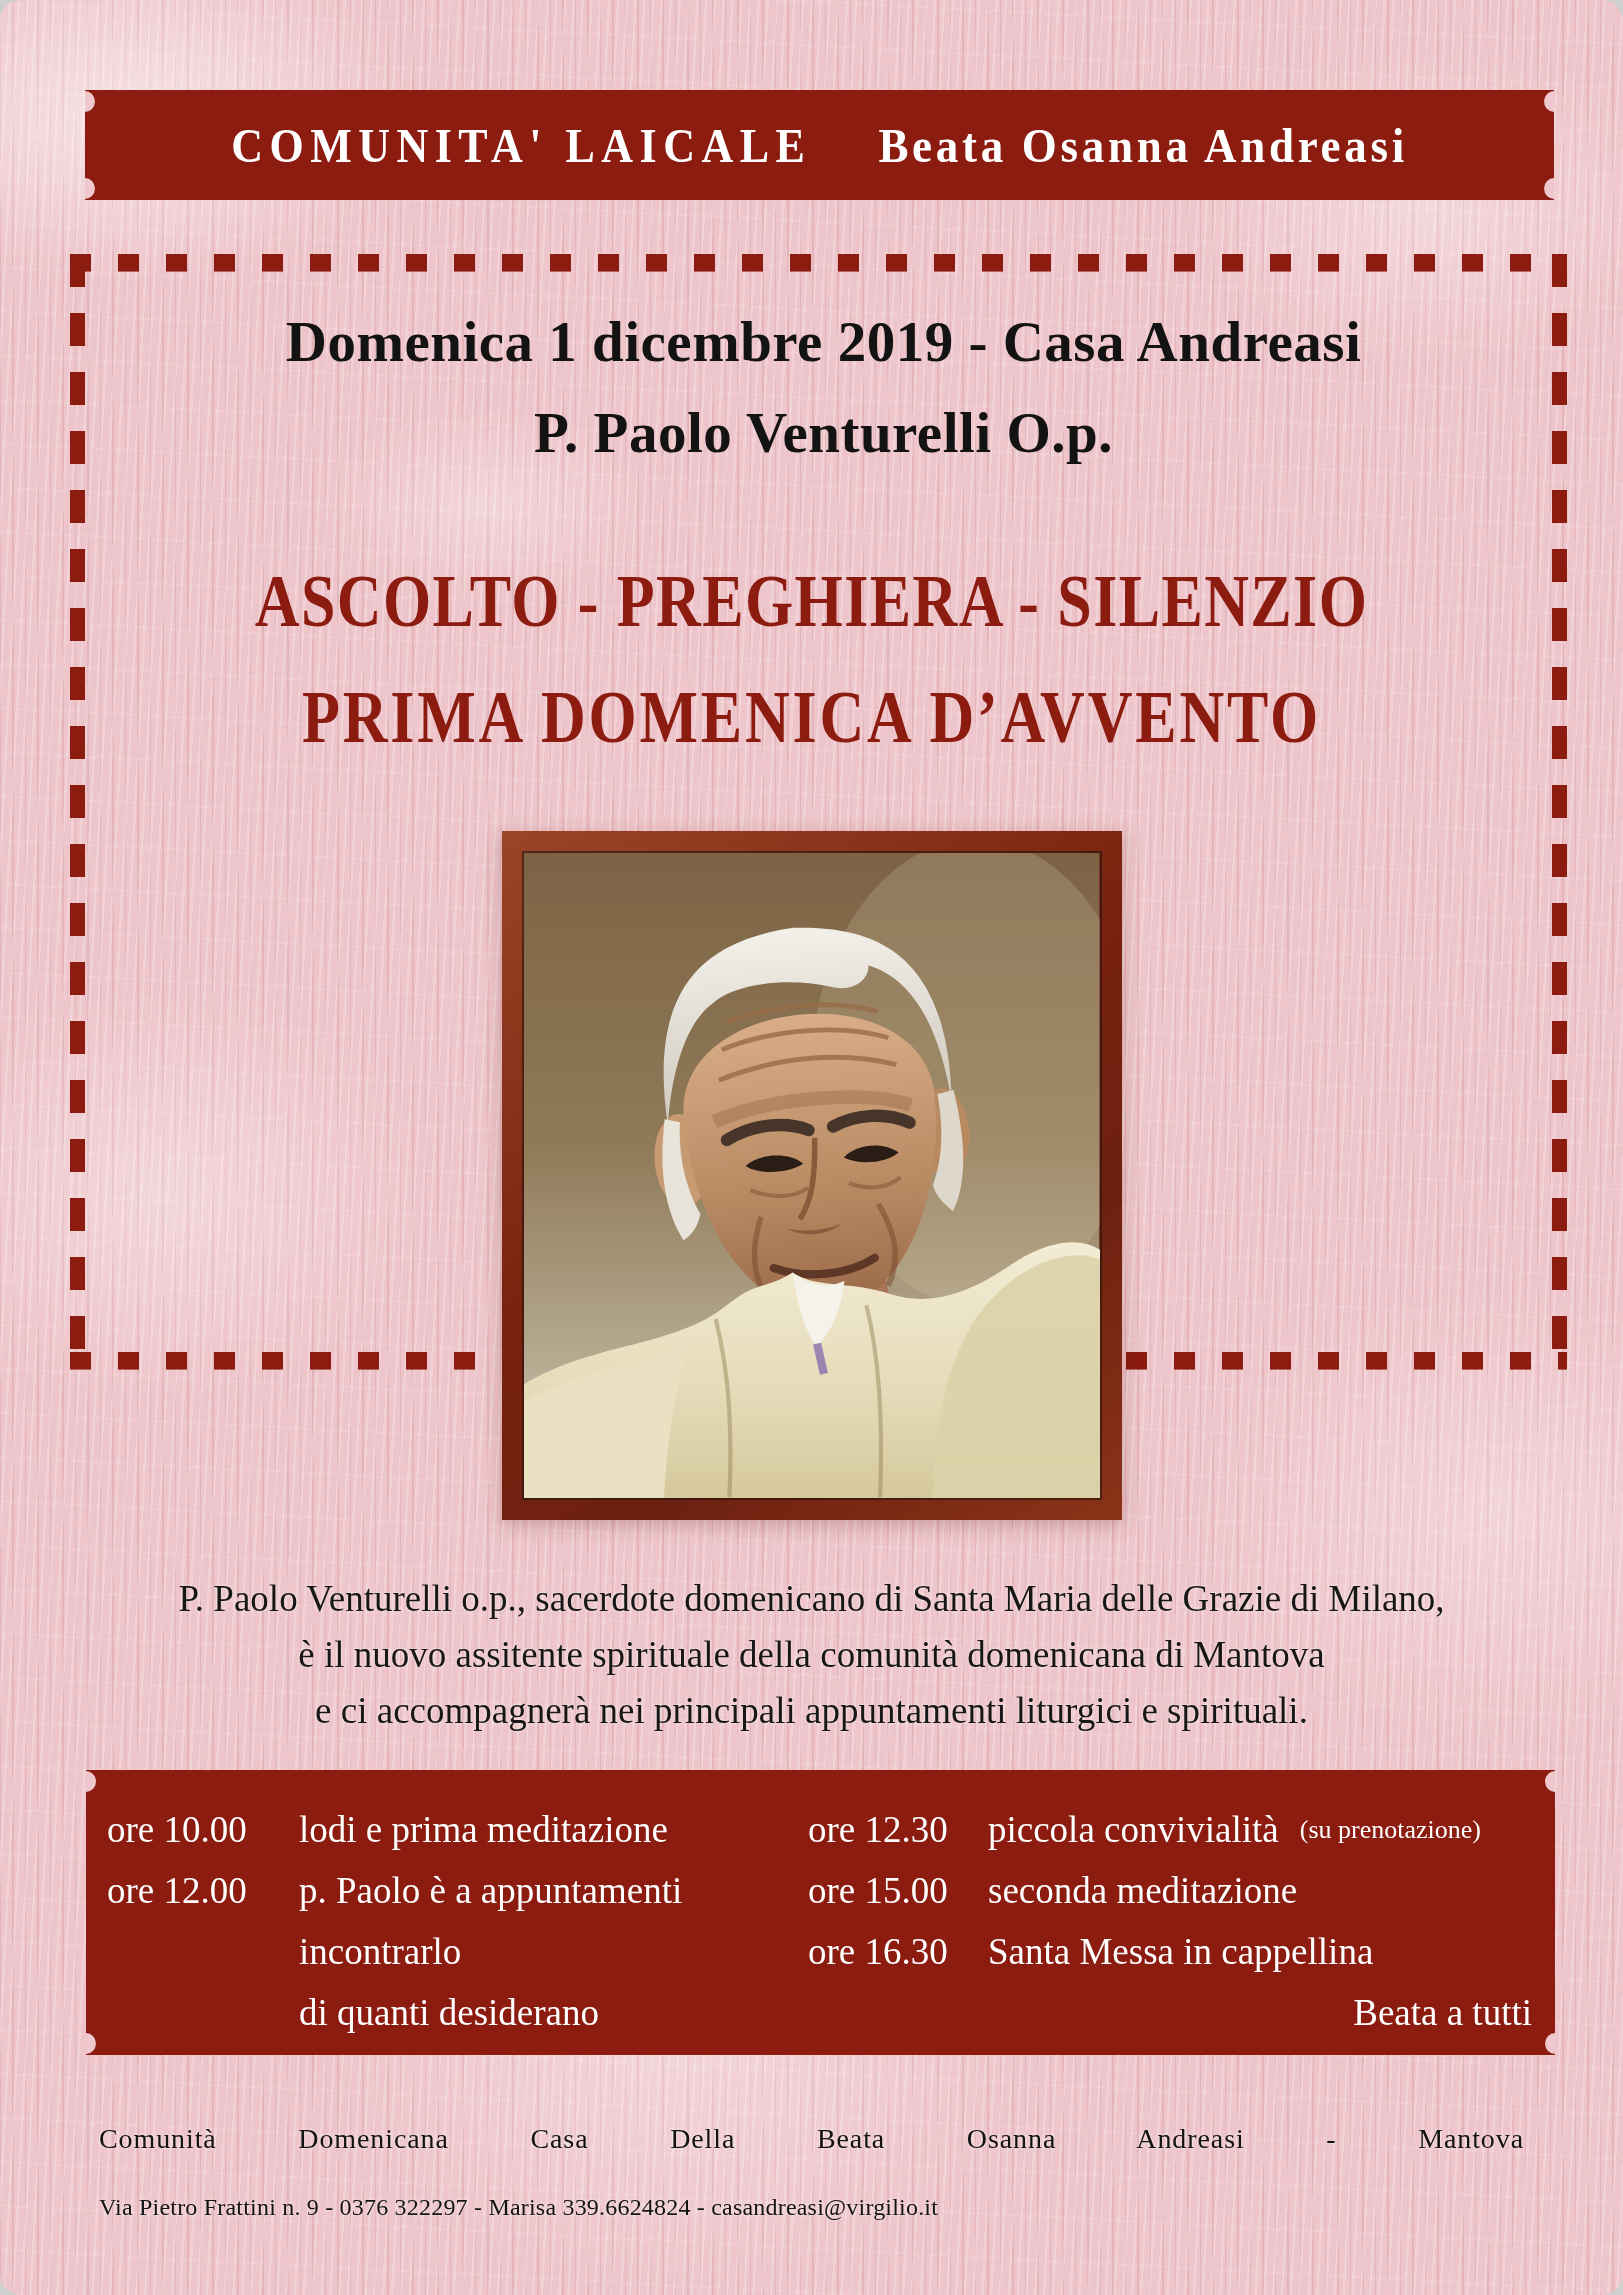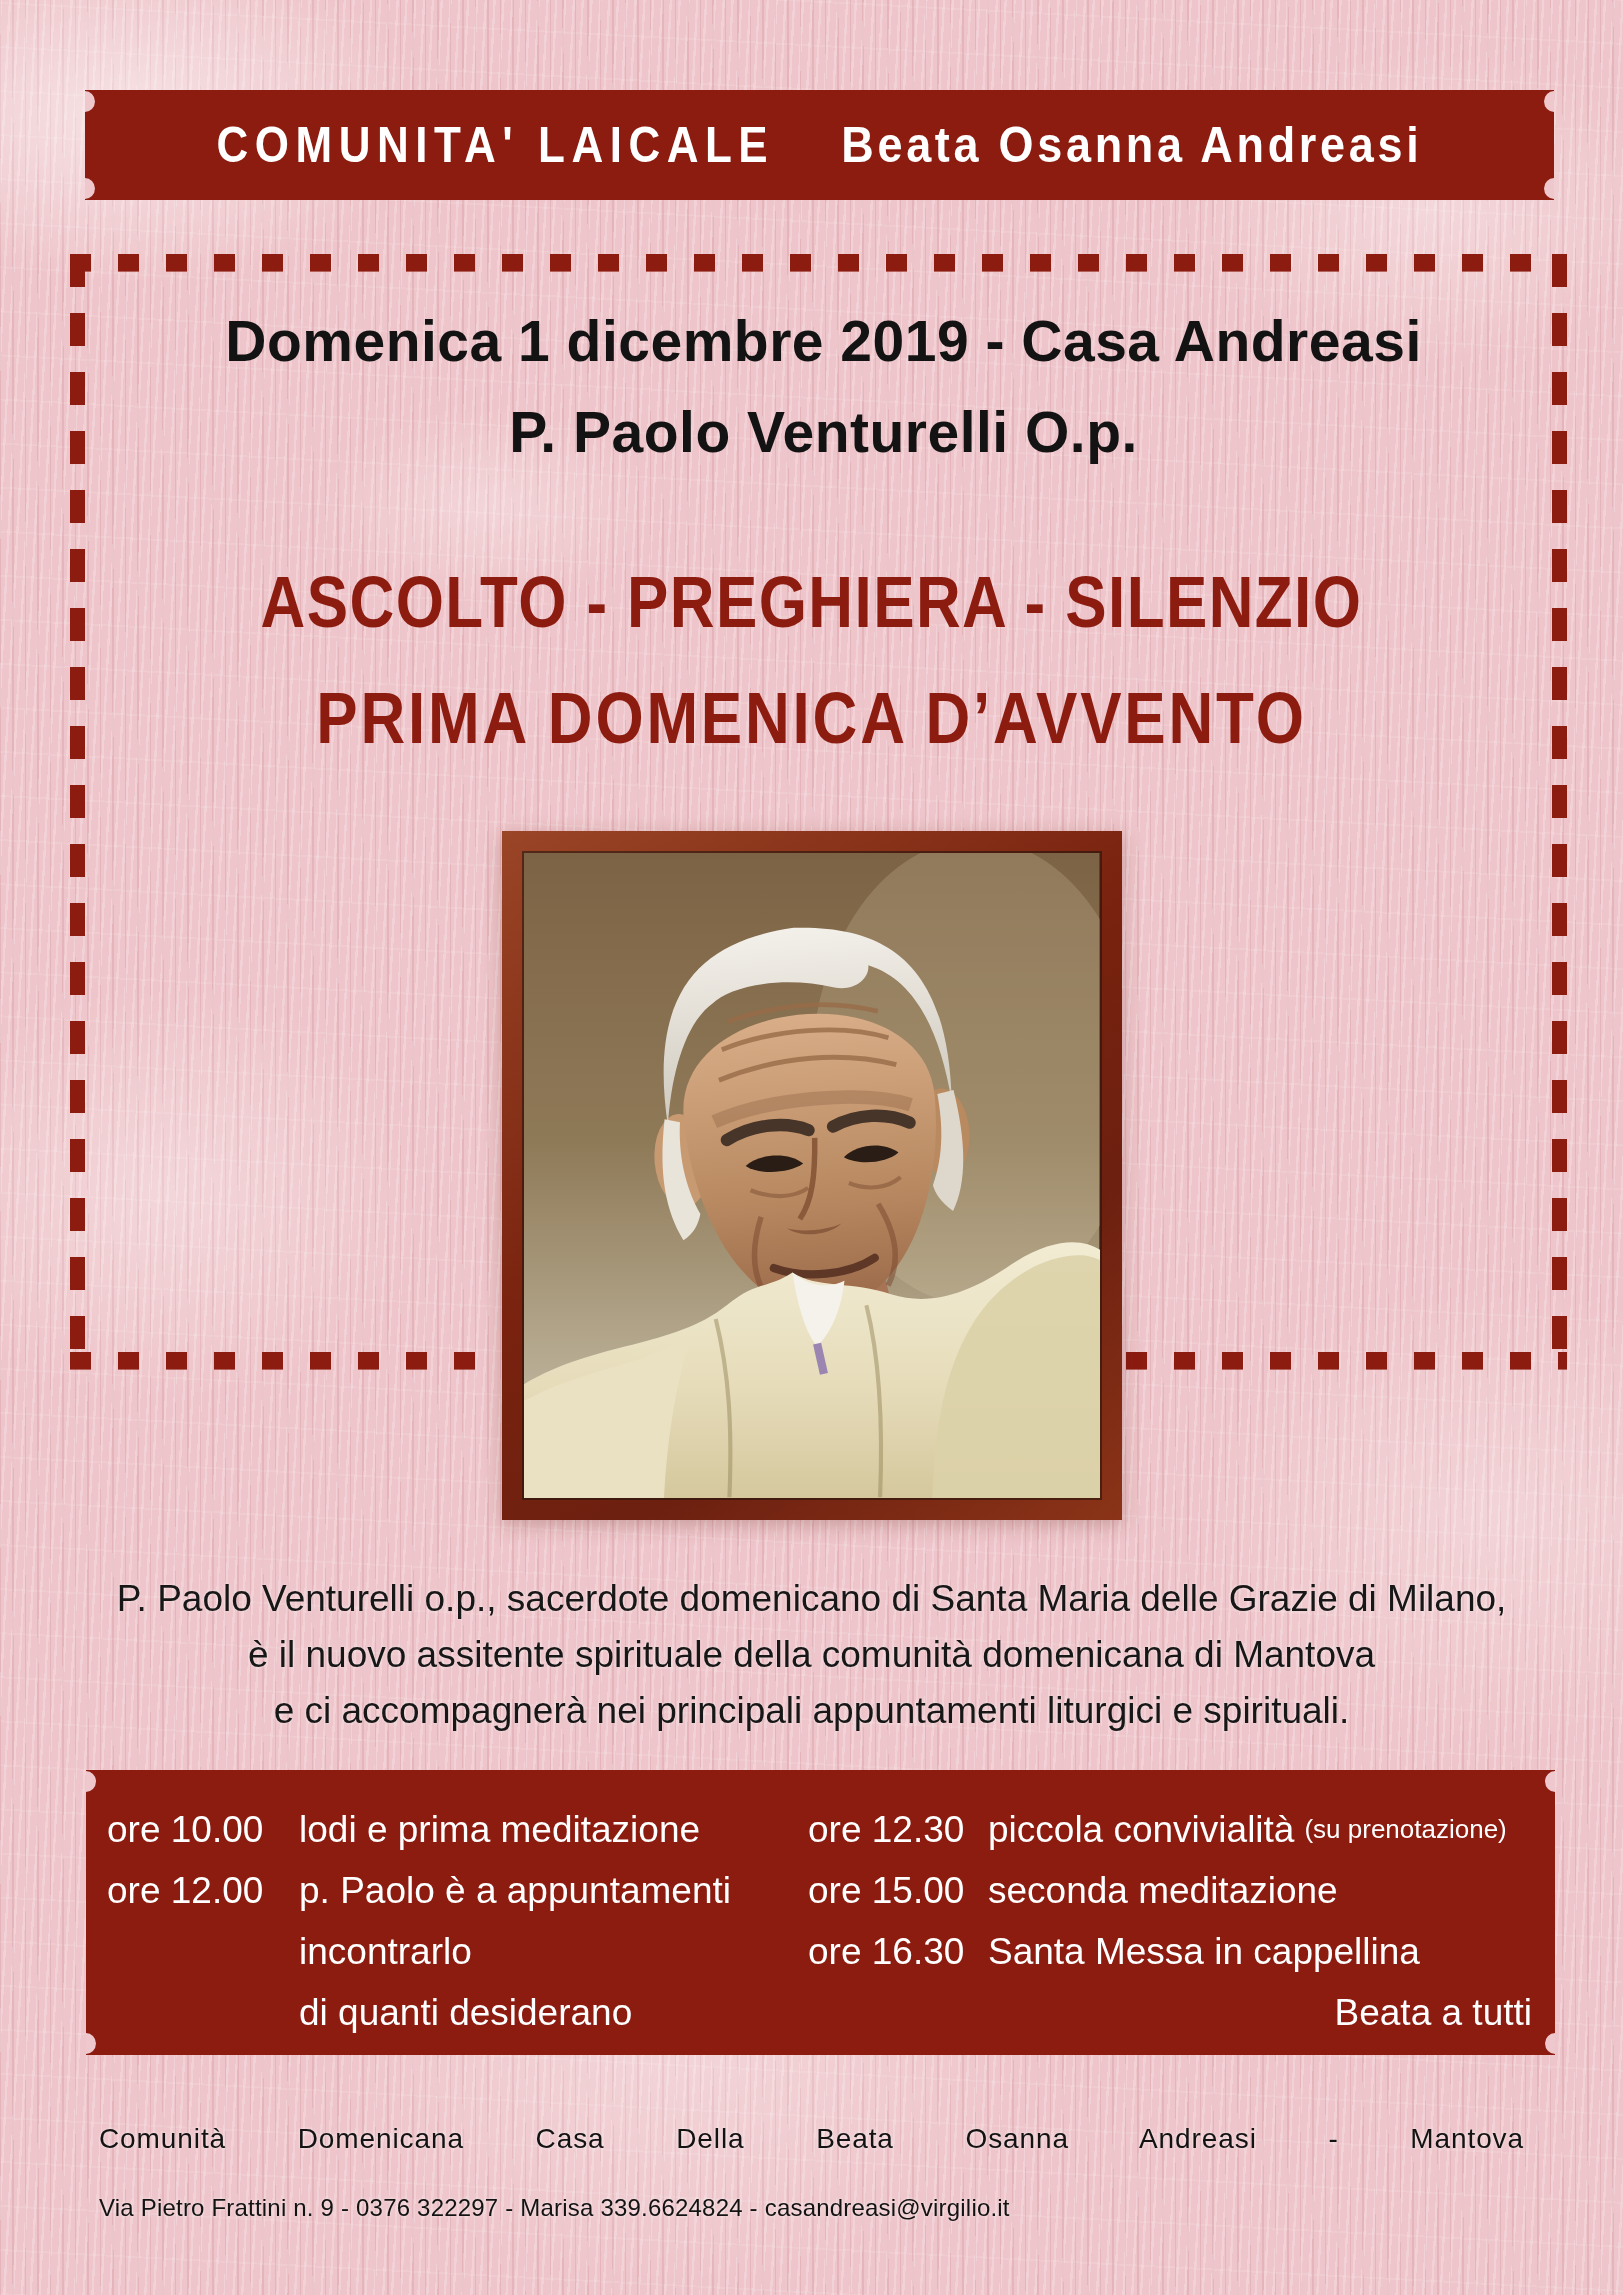--- a/index.html
+++ b/index.html
@@ -1,29 +1,30 @@
 <!DOCTYPE html>
 <html style="font-size:7.4px"><head>
 <meta charset="utf-8">
 <style>
   html,body{margin:0;padding:0;background:#cfcfcf;}
   .poster{
     position:relative;width:1623px;height:2295px;overflow:hidden;
-    font-family:Liberation Sans, sans-serif;
+    font-family:Liberation Serif, serif;
     background-color:#eec5ca;
     background-image:
       radial-gradient(416px 241px at 8% 5%, rgba(255,255,255,.50), rgba(255,255,255,0) 70%),
       radial-gradient(352px 222px at 88% 9%, rgba(255,255,255,.32), rgba(255,255,255,0) 70%),
       radial-gradient(379px 296px at 10% 52%, rgba(255,255,255,.30), rgba(255,255,255,0) 70%),
       radial-gradient(435px 324px at 92% 66%, rgba(255,255,255,.26), rgba(255,255,255,0) 70%),
       radial-gradient(509px 379px at 42% 88%, rgba(255,255,255,.30), rgba(255,255,255,0) 70%),
       radial-gradient(241px 139px at 30% 22%, rgba(255,255,255,.28), rgba(255,255,255,0) 70%),
       repeating-linear-gradient(93deg, rgba(255,255,255,.22) 0 2.3px, rgba(255,255,255,0) 2.3px 8.8px),
       repeating-linear-gradient(90deg, rgba(203,138,148,.28) 0 1.4px, rgba(203,138,148,0) 1.4px 12.5px),
       repeating-linear-gradient(3deg, rgba(255,255,255,.10) 0 1.9px, rgba(255,255,255,0) 1.9px 44px);
+    border-radius: 21px;
   }
   
   .plaque{position:absolute;background:#8c1b10;overflow:hidden;}
   .notch{position:absolute;width:21px;height:21px;border-radius:50%;background:#efc8cd;}
   .n-tl{left:-10.6px;top:1.4px}.n-bl{left:-10.6px;bottom:1.4px}
   .n-tr{right:-10.6px;top:1.4px}.n-br{right:-10.6px;bottom:1.4px}
 
   #banner{left:85px;top:90px;width:1469px;height:110px;
     display:flex;align-items:center;justify-content:center;gap:67px;color:#fff;}
   .banner-left{display:inline-block;font-size:44px;font-weight:700;letter-spacing:6.5px;transform:scaleY(1.12);white-space:nowrap;}
@@ -58,21 +59,21 @@
     font-size:37px;line-height:56px;color:#171717;z-index:2;text-shadow:0 0 3.2px rgba(255,255,255,.55);}
 
   
   #schedule{left:86px;top:1770px;width:1469px;height:285px;color:#fff;}
   .sched-col{position:absolute;top:29px;}
   .col-left{left:21px;width:685px;}
   .col-right{left:722px;width:736px;}
   .srow{display:flex;align-items:center;height:61px;font-size:37px;white-space:nowrap;}
   .col-left .time{width:192px;flex:none;}
   .col-right .time{width:180px;flex:none;}
-  .note{font-size:26px;margin-left:10px;letter-spacing:0;}
+  .note{font-size:26px;margin-left:21px;letter-spacing:0;}
   .srow-open{justify-content:flex-end;padding-right:12px;}
 
   
   #footer{position:absolute;left:99px;top:2104px;width:1425px;color:#131313;z-index:2;
     text-shadow:0 0 3.7px rgba(255,255,255,.6);}
   .f-line1{font-size:28px;line-height:69px;text-align:justify;text-align-last:justify;letter-spacing:0.9px;}
   .f-line2{font-size:24px;line-height:69px;text-align:left;white-space:nowrap;letter-spacing:0.2px;}
 </style>
 </head>
 <body>

